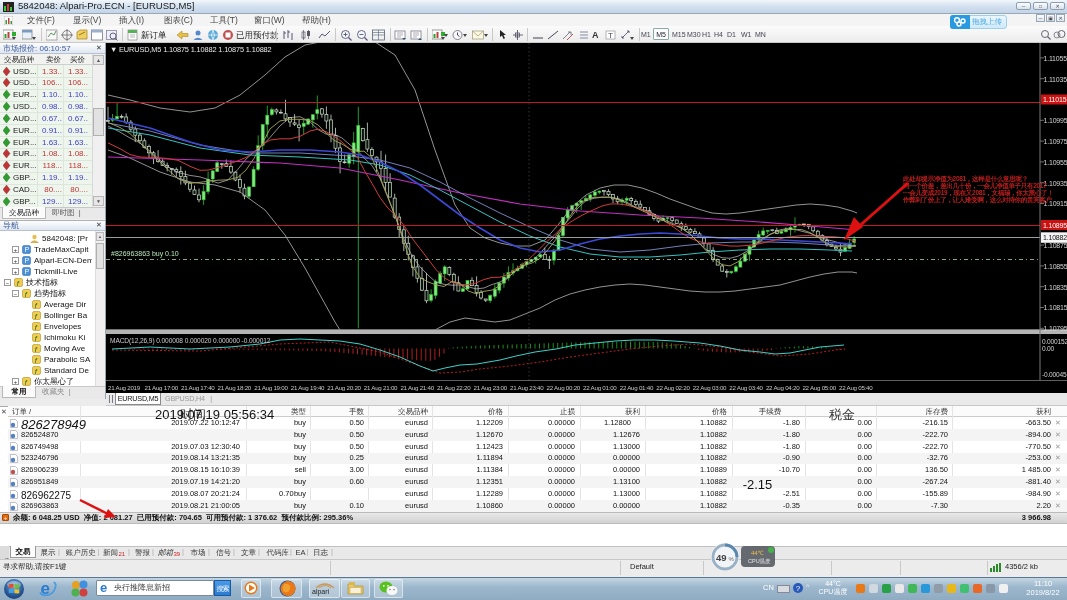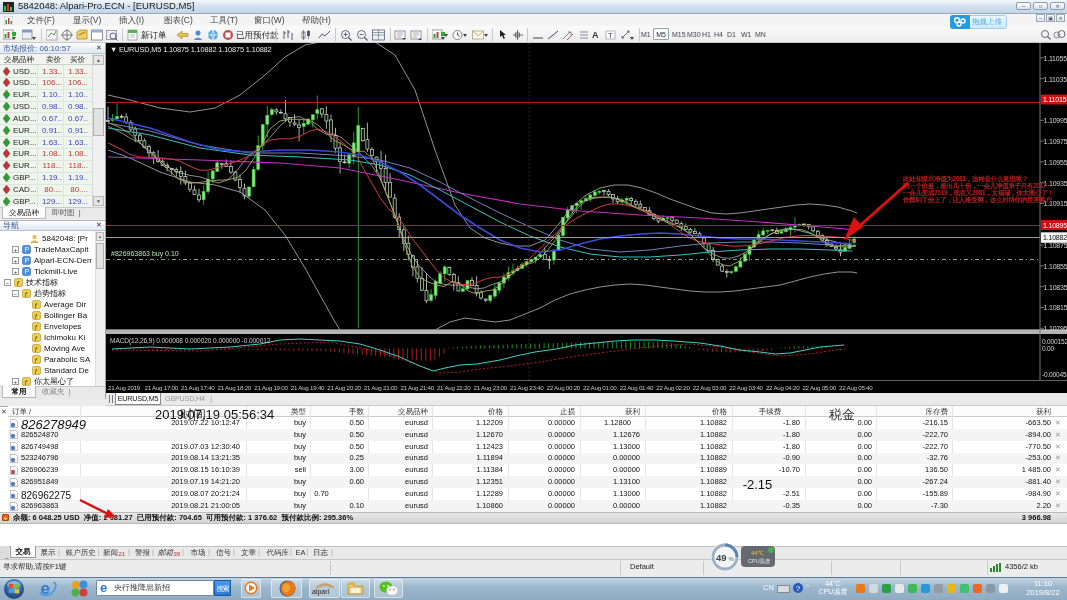--- a/index.html
+++ b/index.html
@@ -1119,21 +1119,21 @@
 <div style="position:absolute;left:863px;top:478.1px;width:85px;text-align:right;font-size:7.5px;color:#111;">-267.24</div>
 <div style="position:absolute;left:966px;top:478.1px;width:85px;text-align:right;font-size:7.5px;color:#111;">-881.40</div>
 <div style="position:absolute;left:1055px;top:478.1px;font-size:7px;color:#999;">✕</div>
 <svg style="position:absolute;left:10px;top:489.6px" width="8" height="9">
     <path d="M0.5 0.5 h5 l2 2 v6 h-7 Z" fill="#fff" stroke="#99a" stroke-width="0.6"></path>
     <circle cx="3" cy="6" r="2.2" fill="#5080c0"></circle>
   </svg>
 <div style="position:absolute;left:21px;top:489.9px;font-size:10px;color:#111;text-align:center;">826962275</div>
 <div style="position:absolute;left:155px;top:489.9px;width:85px;text-align:right;font-size:7.5px;color:#111;">2019.08.07 20:21:24</div>
 <div style="position:absolute;left:221px;top:489.9px;width:85px;text-align:right;font-size:7.5px;color:#111;">buy</div>
-<div style="position:absolute;left:279px;top:489.9px;width:85px;text-align:center;font-size:7.5px;color:#111;">0.70</div>
+<div style="position:absolute;left:279px;top:489.9px;width:85px;text-align:left;font-size:7.5px;color:#111;">0.70</div>
 <div style="position:absolute;left:343px;top:489.9px;width:85px;text-align:right;font-size:7.5px;color:#111;">eurusd</div>
 <div style="position:absolute;left:418px;top:489.9px;width:85px;text-align:right;font-size:7.5px;color:#111;">1.12289</div>
 <div style="position:absolute;left:490px;top:489.9px;width:85px;text-align:right;font-size:7.5px;color:#111;">0.00000</div>
 <div style="position:absolute;left:555px;top:489.9px;width:85px;text-align:right;font-size:7.5px;color:#111;">1.13000</div>
 <div style="position:absolute;left:642px;top:489.9px;width:85px;text-align:right;font-size:7.5px;color:#111;">1.10882</div>
 <div style="position:absolute;left:715px;top:489.9px;width:85px;text-align:right;font-size:7.5px;color:#111;">-2.51</div>
 <div style="position:absolute;left:787px;top:489.9px;width:85px;text-align:right;font-size:7.5px;color:#111;">0.00</div>
 <div style="position:absolute;left:863px;top:489.9px;width:85px;text-align:right;font-size:7.5px;color:#111;">-155.89</div>
 <div style="position:absolute;left:966px;top:489.9px;width:85px;text-align:right;font-size:7.5px;color:#111;">-984.90</div>
 <div style="position:absolute;left:1055px;top:489.9px;font-size:7px;color:#999;">✕</div>

